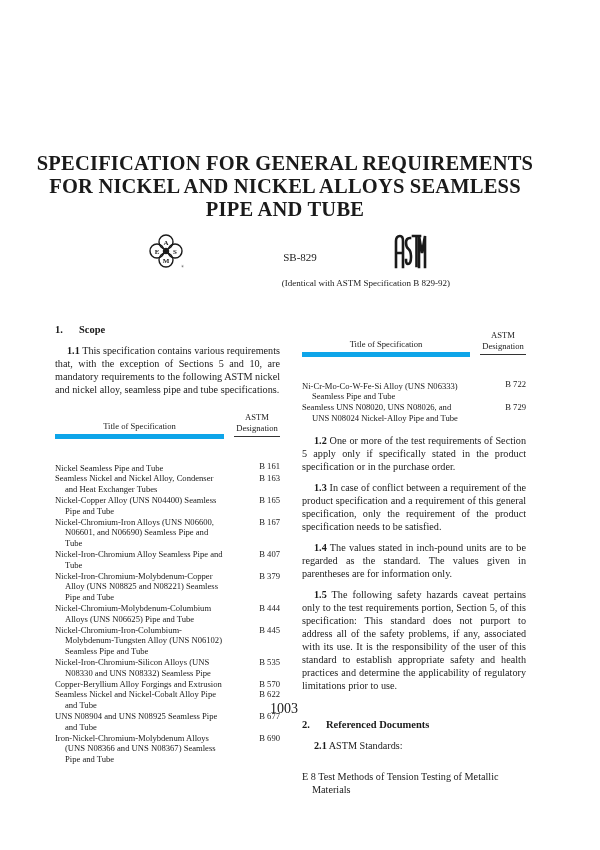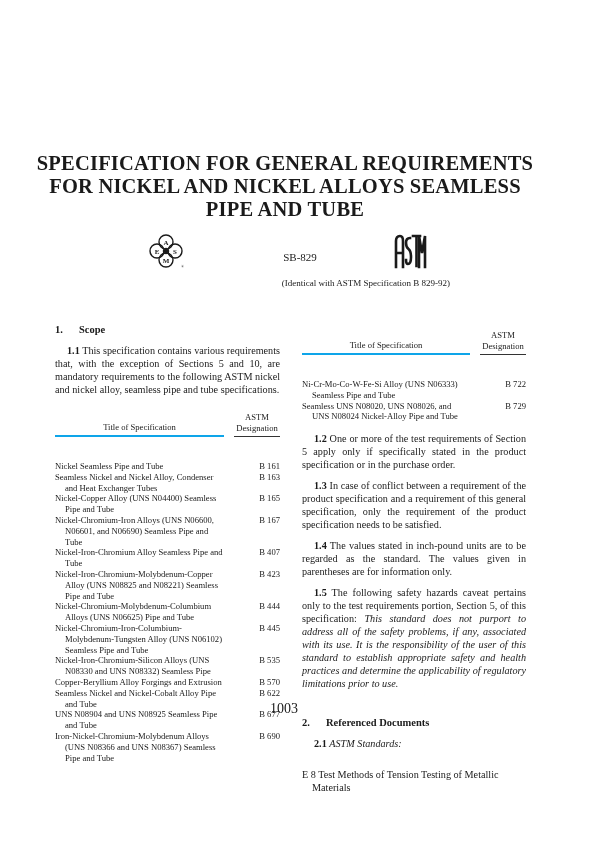--- a/index.html
+++ b/index.html
@@ -11,24 +11,24 @@
   .logo-astm { position:absolute; left:393px; top:233px; width:34px; height:36px; }
   .specnum { position:absolute; left:260px; top:251px; width:80px; text-align:center; font-size:11px; }
   .identical { position:absolute; left:150px; width:300px; top:278px; text-align:right; font-size:9px; }
   .col { position:absolute; font-size:10.2px; line-height:13px; }
   .col-left { left:55px; width:225px; top:323px; }
   .col-right { left:302px; width:224px; top:330px; }
   .sec-head { font-weight:bold; font-size:10.5px; margin:0 0 8px 0; }
   .sec-head .num { display:inline-block; width:24px; }
   p { margin:0 0 8px 0; text-align:justify; text-indent:12px; }
   p b { font-weight:bold; }
-  .ital { font-style:italic; }
+  .ital { }
   table.spec { border-collapse:collapse; width:100%; font-size:8.6px; line-height:10.8px; }
   table.spec th { font-weight:normal; padding:0 0 2px 0; vertical-align:bottom; }
-  table.spec th.t { text-align:center; border-bottom:2px solid #0ea5e9; }
+  table.spec th.t { text-align:center; border-bottom:5px solid #0ea5e9; }
   table.spec th.d { text-align:center; border-bottom:1px solid #333; width:46px; }
   table.spec th.gap, table.spec td.gap { width:10px; border:none; }
   table.spec td { vertical-align:top; padding:0; }
   table.spec td.t { padding-left:10px; text-indent:-10px; }
   table.spec td.d { text-align:right; }
   table.spec tr.first td { padding-top:24px; }
   .ref { font-size:10.2px; padding-left:10px; text-indent:-10px; text-align:left; margin:0; }
   .pagenum { position:absolute; left:270px; width:60px; top:701px; font-size:14px; }
 </style>
 </head>
@@ -106,21 +106,21 @@
           <td class="d">B 167</td>
         </tr>
       <tr>
           <td class="t">Nickel-Iron-Chromium Alloy Seamless Pipe and Tube</td>
           <td class="gap"></td>
           <td class="d">B 407</td>
         </tr>
       <tr>
           <td class="t">Nickel-Iron-Chromium-Molybdenum-Copper Alloy (UNS N08825 and N08221) Seamless Pipe and Tube</td>
           <td class="gap"></td>
-          <td class="d">B 423</td>
+          <td class="d">B 379</td>
         </tr>
       <tr>
           <td class="t">Nickel-Chromium-Molybdenum-Columbium Alloys (UNS N06625) Pipe and Tube</td>
           <td class="gap"></td>
           <td class="d">B 444</td>
         </tr>
       <tr>
           <td class="t">Nickel-Chromium-Iron-Columbium-Molybdenum-Tungsten Alloy (UNS N06102) Seamless Pipe and Tube</td>
           <td class="gap"></td>
           <td class="d">B 445</td>

